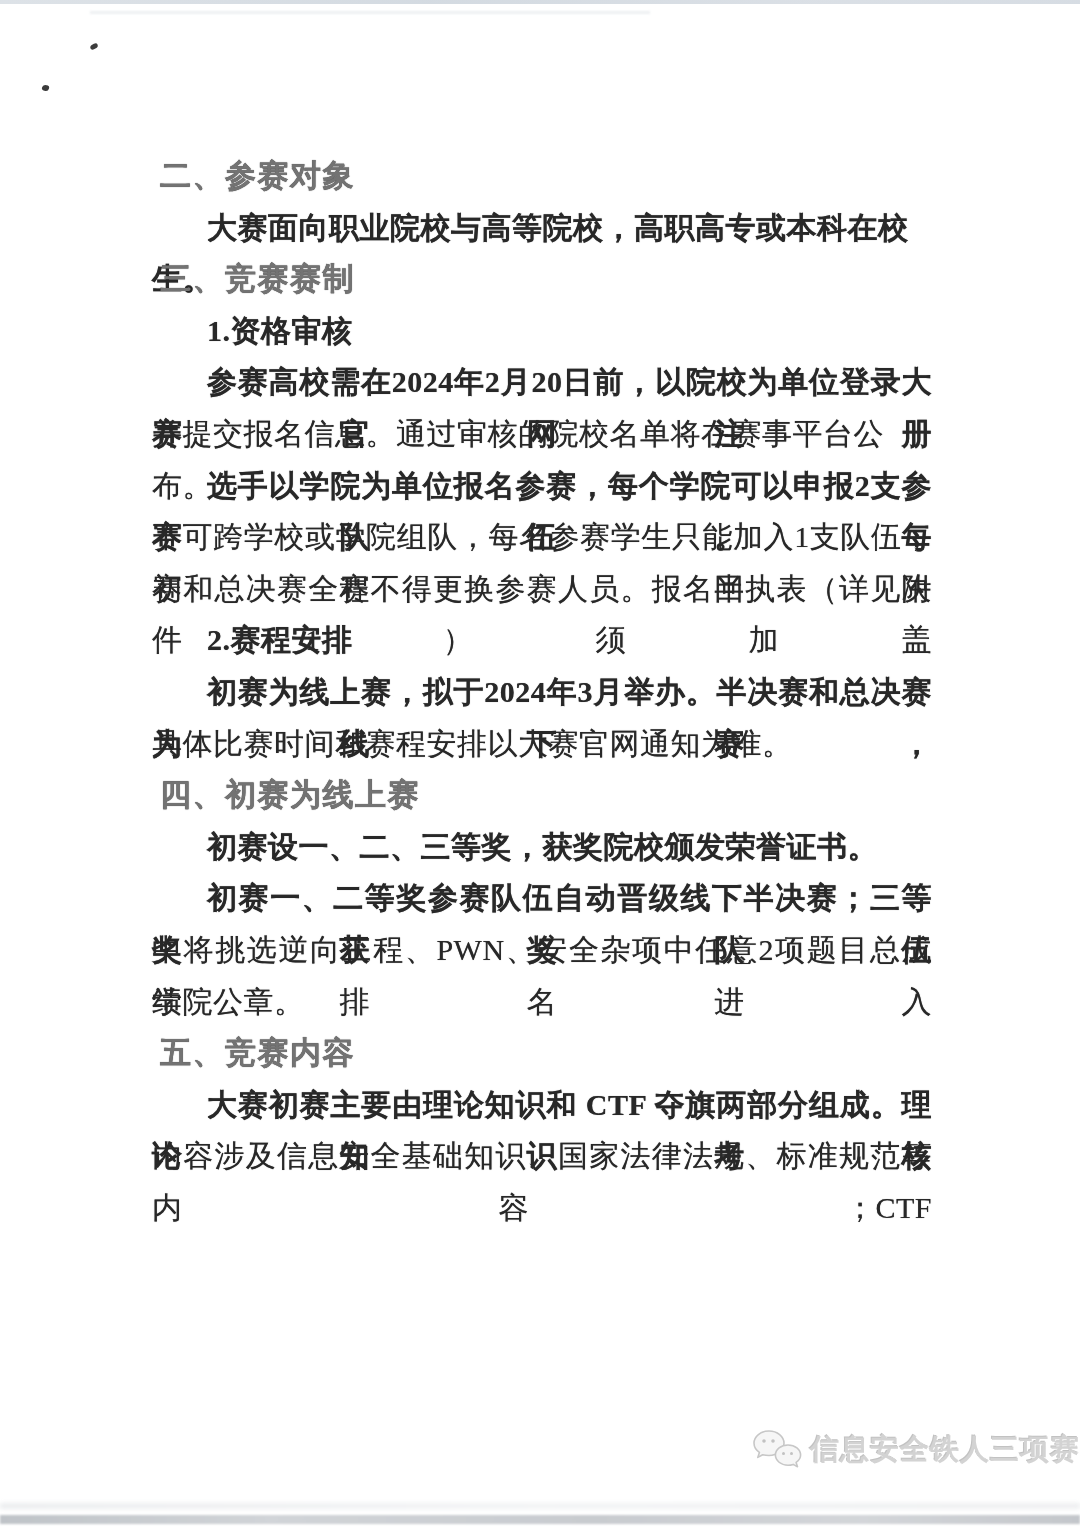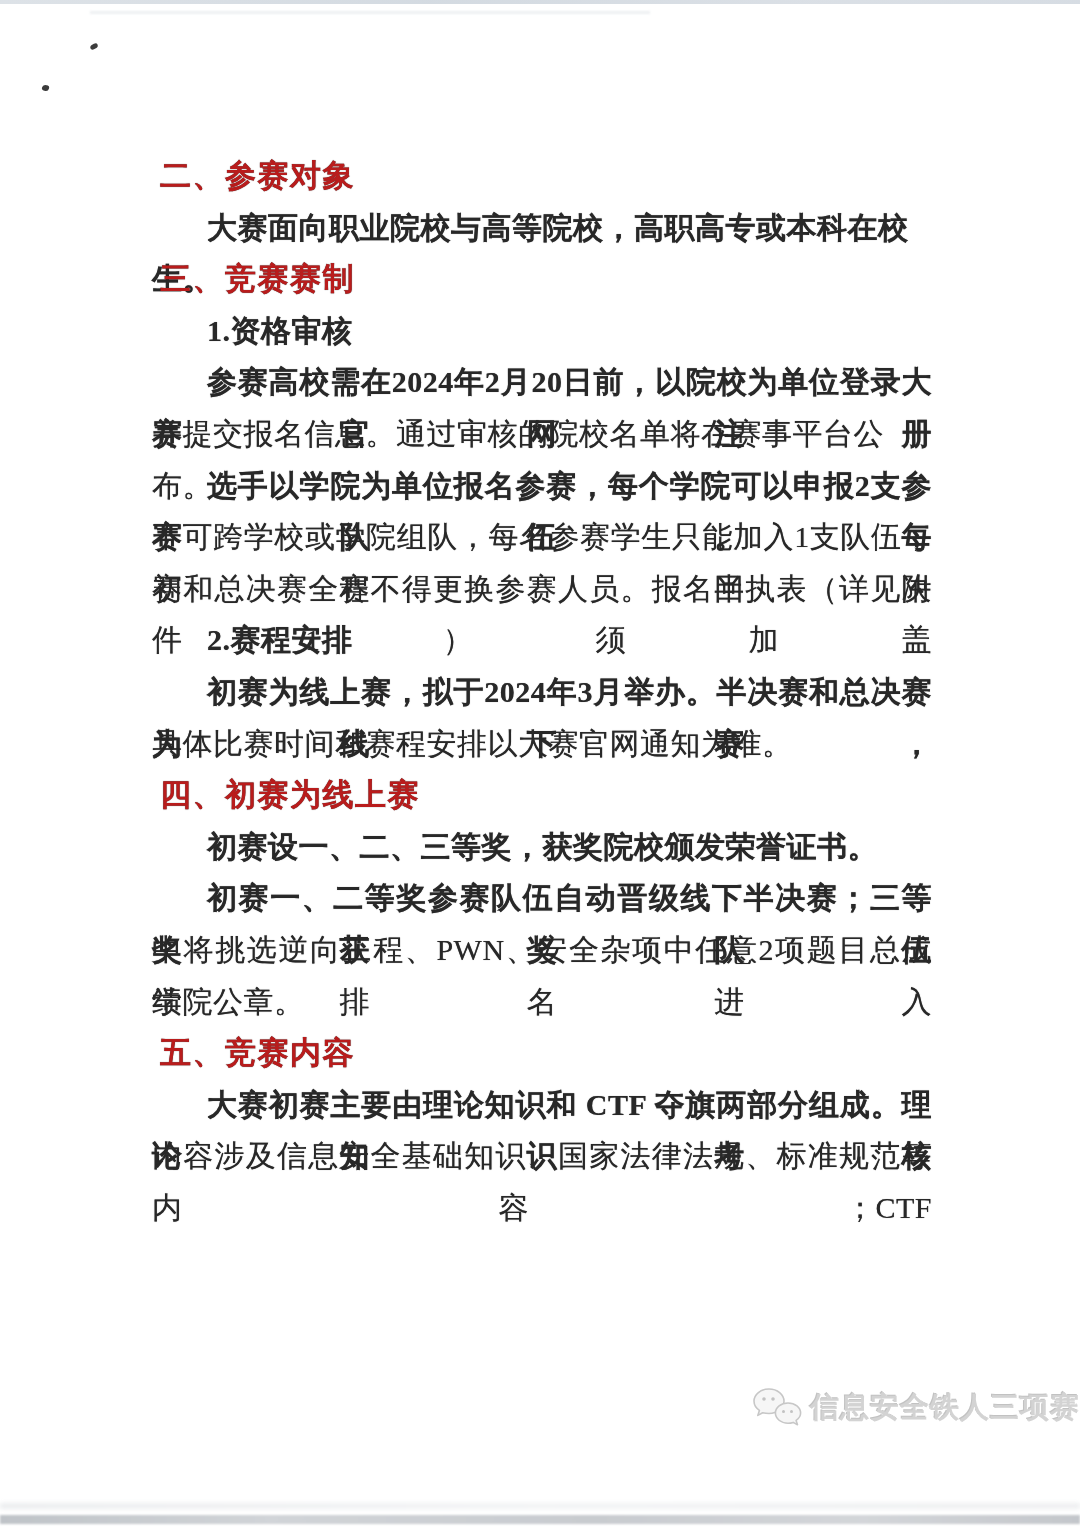--- a/index.html
+++ b/index.html
@@ -40,30 +40,30 @@
     color:#282828;
   }
   .line{
     height:51.6px;line-height:51.6px;font-size:30px;
     letter-spacing:.5px;
     text-shadow:0 0 .7px rgba(40,40,40,.75);
     white-space:normal;
   }
   .line.h{
     font-family:"Liberation Sans", sans-serif;
-    font-weight:bold;font-size:31px;color:#b91c1c;
+    font-weight:bold;font-size:31px;color:#737373;
     text-indent:8px;letter-spacing:1.5px;
     text-shadow:0 0 .8px rgba(20,20,20,.9);
   }
   .line.ind{text-indent:55px;font-weight:bold;}
   .line.fill{text-align:justify;text-align-last:justify;}
 
   
   .watermark{
-    position:absolute;left:752px;top:1382px;height:52px;
+    position:absolute;left:752px;top:1424px;height:52px;
     display:flex;align-items:center;gap:8px;
     color:#d3d3d3;
     font-family:"Liberation Sans", sans-serif;
     font-size:29px;letter-spacing:1px;font-weight:bold;
     text-shadow:1px 1px 0 #ffffff,-1px -1px 0 #c2c2c2;
     user-select:none;
   }
   .watermark svg{display:block;}
 </style>
 </head>

